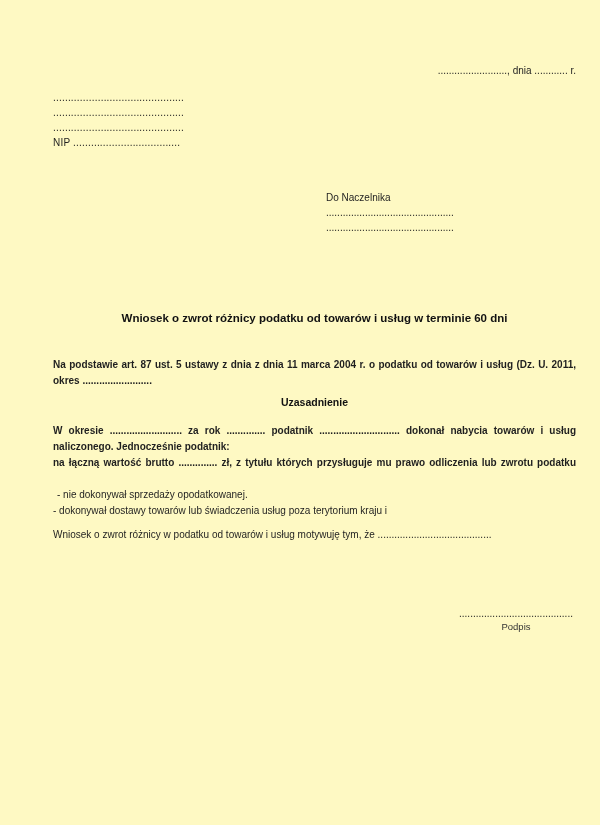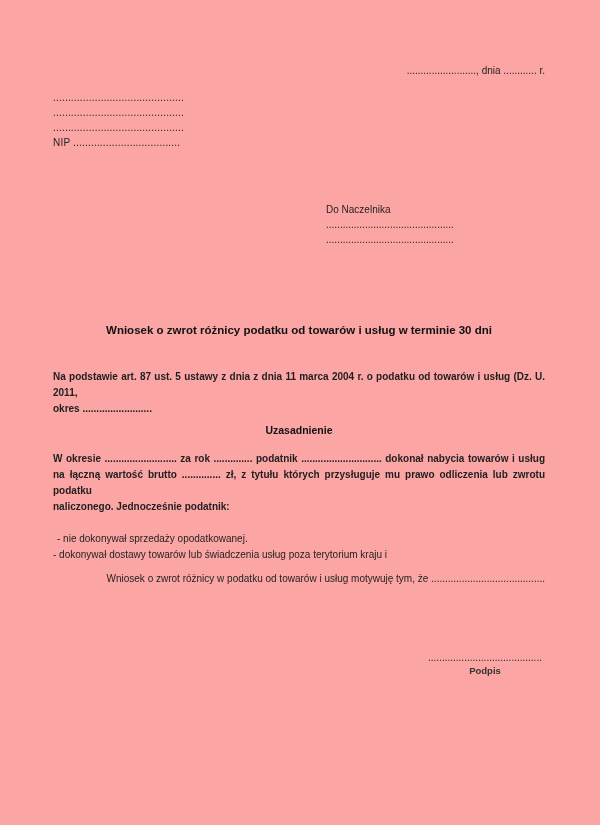--- a/index.html
+++ b/index.html
@@ -7,22 +7,22 @@
   body {
     width: 600px;
     height: 825px;
     font-family: "Liberation Sans", "DejaVu Sans", sans-serif;
     color: #1f1f1f;
     overflow: hidden;
   }
   .page {
     width: 600px;
     height: 825px;
-    background: #fca5a5;
-    padding: 64px 55px 0 53px;
+    background: #fef9c3;
+    padding: 64px 24px 0 53px;
   }
   .txt {
     font-size: 10px;
     line-height: 16px;
     color: #1f1f1f;
   }
   
   .date-line {
     font-size: 10px;
     line-height: 13px;
@@ -32,21 +32,21 @@
   .sender-block {
     margin-top: 13px;
   }
   .sender-block div {
     font-size: 10px;
     line-height: 15px;
     letter-spacing: 0.2px;
   }
   
   .recipient-block {
-    margin-top: 52px;
+    margin-top: 40px;
     margin-left: 273px;
   }
   .recipient-block div {
     font-size: 10px;
     line-height: 15px;
   }
   
   .doc-title {
     margin-top: 76px;
     font-size: 11.5px;
@@ -83,40 +83,39 @@
   .bullet-line {
     font-size: 10px;
     line-height: 16px;
     text-align: left;
   }
   .bullet-line.indent { padding-left: 4px; }
   .closing {
     margin-top: 8px;
     font-size: 10px;
     line-height: 16px;
-    text-align: right;
+    text-align: left;
   }
   
   .signature-block {
     margin-top: 64px;
     margin-left: auto;
     margin-right: 0;
     width: 120px;
     text-align: center;
   }
   .signature-dots {
     font-size: 10px;
     line-height: 13px;
     white-space: nowrap;
   }
   .signature-label {
     font-size: 9.5px;
     line-height: 14px;
     color: #333333;
-    font-weight: bold;
   }
 </style>
 </head>
 <body>
 
 <div class="page">
 
   <div class="date-line txt">........................., dnia ............ r.</div>
 
   <div class="sender-block">
@@ -125,33 +124,33 @@
     <div>............................................</div>
     <div>NIP ....................................</div>
   </div>
 
   <div class="recipient-block">
     <div>Do Naczelnika</div>
     <div>..............................................</div>
     <div>..............................................</div>
   </div>
 
-  <div class="doc-title">Wniosek o zwrot różnicy podatku od towarów i usług w terminie 30 dni</div>
+  <div class="doc-title">Wniosek o zwrot różnicy podatku od towarów i usług w terminie 60 dni</div>
 
   <div class="para">
     <div class="line">Na podstawie art. 87 ust. 5 ustawy z dnia z dnia 11 marca 2004 r. o podatku od towarów i usług (Dz. U. 2011,</div>
     <div class="line last">okres .........................</div>
   </div>
 
   <div class="section-heading">Uzasadnienie</div>
 
   <div class="para-2">
     <div class="line">W okresie .......................... za rok .............. podatnik ............................. dokonał nabycia towarów i usług</div>
+    <div class="line last">naliczonego. Jednocześnie podatnik:</div>
     <div class="line">na łączną wartość brutto .............. zł, z tytułu których przysługuje mu prawo odliczenia lub zwrotu podatku</div>
-    <div class="line last">naliczonego. Jednocześnie podatnik:</div>
   </div>
 
   <div class="bullets">
     <div class="bullet-line indent">- nie dokonywał sprzedaży opodatkowanej.</div>
     <div class="bullet-line">- dokonywał dostawy towarów lub świadczenia usług poza terytorium kraju i</div>
   </div>
 
   <div class="closing">Wniosek o zwrot różnicy w podatku od towarów i usług motywuję tym, że .........................................</div>
 
   <div class="signature-block">

